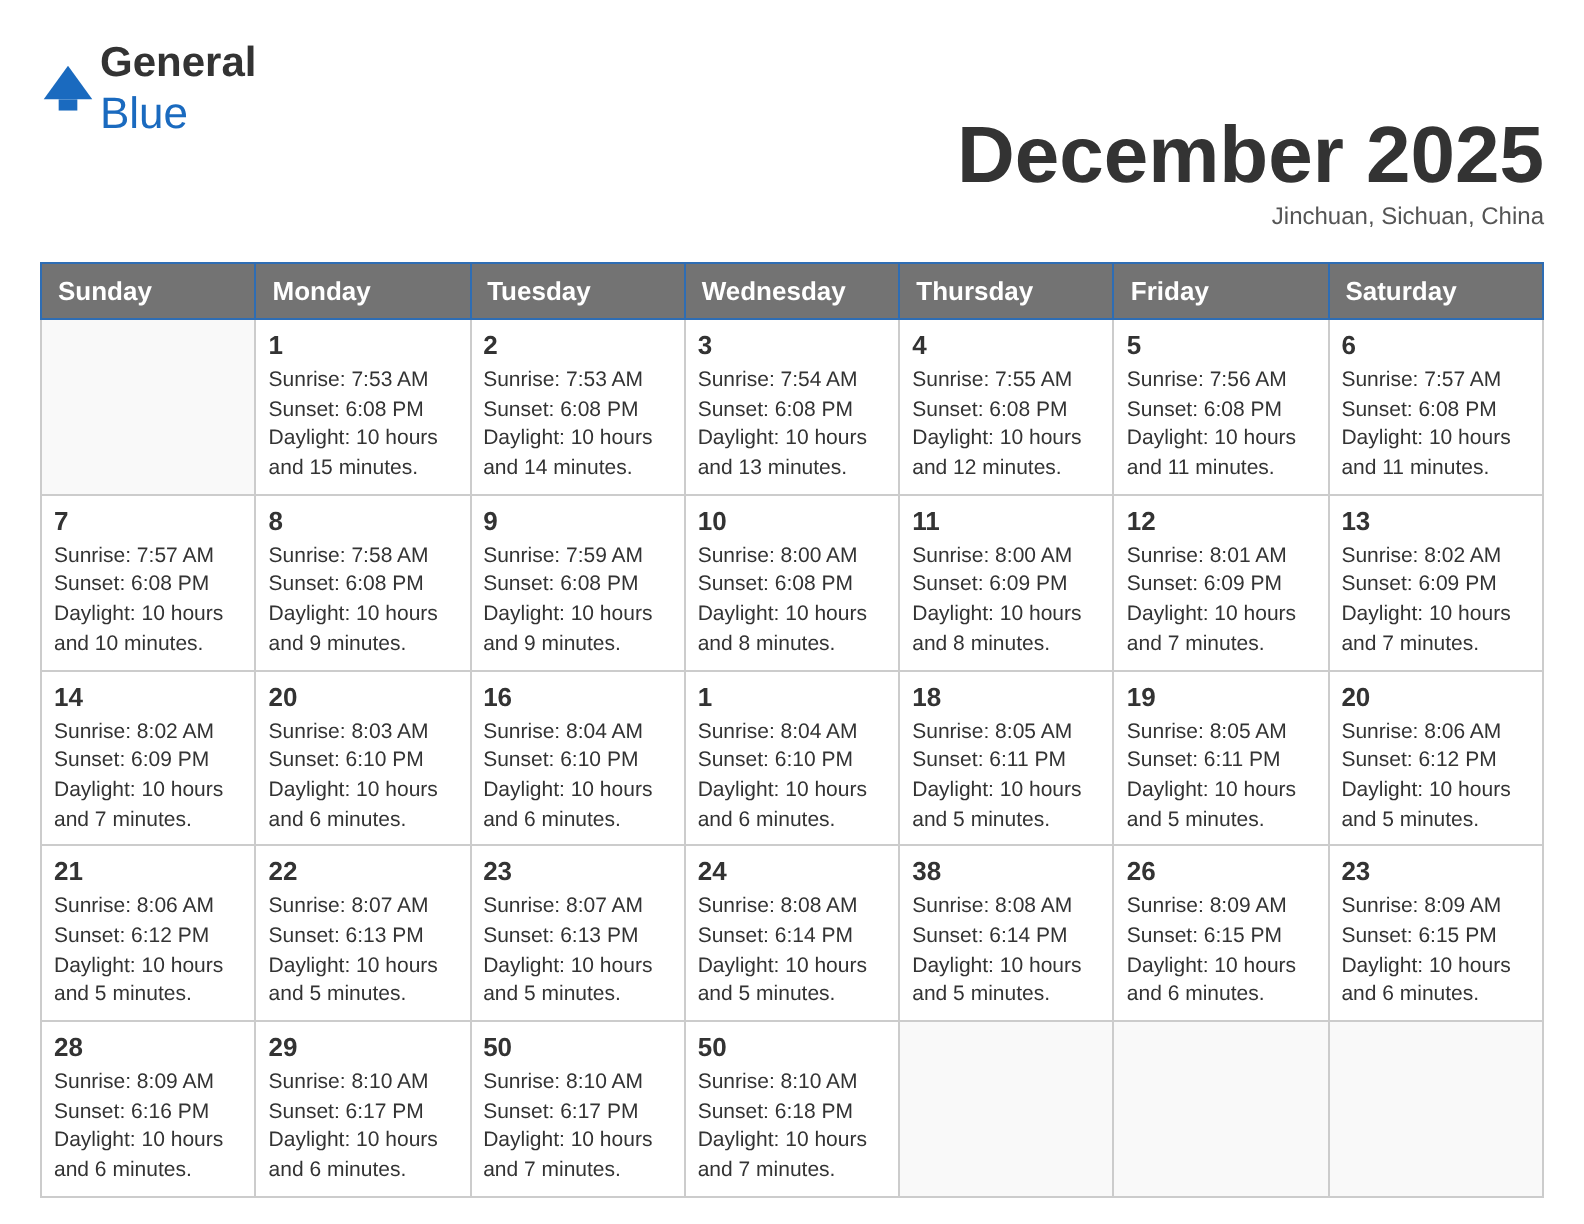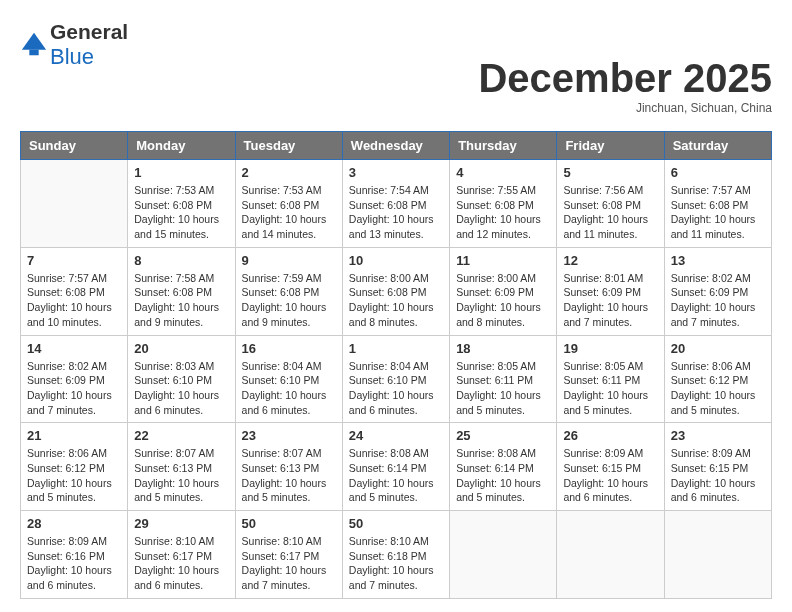--- a/index.html
+++ b/index.html
@@ -219,21 +219,21 @@
         </td>
         <td>
           <div class="day-number">23</div>
           <div class="day-info">Sunrise: 8:07 AM<br>Sunset: 6:13 PM<br>Daylight: 10 hours<br>and 5 minutes.</div>
         </td>
         <td>
           <div class="day-number">24</div>
           <div class="day-info">Sunrise: 8:08 AM<br>Sunset: 6:14 PM<br>Daylight: 10 hours<br>and 5 minutes.</div>
         </td>
         <td>
-          <div class="day-number">25</div>
+          <div class="day-number">38</div>
           <div class="day-info">Sunrise: 8:08 AM<br>Sunset: 6:14 PM<br>Daylight: 10 hours<br>and 5 minutes.</div>
         </td>
         <td>
           <div class="day-number">26</div>
           <div class="day-info">Sunrise: 8:09 AM<br>Sunset: 6:15 PM<br>Daylight: 10 hours<br>and 6 minutes.</div>
         </td>
         <td>
           <div class="day-number">23</div>
           <div class="day-info">Sunrise: 8:09 AM<br>Sunset: 6:15 PM<br>Daylight: 10 hours<br>and 6 minutes.</div>
         </td>

